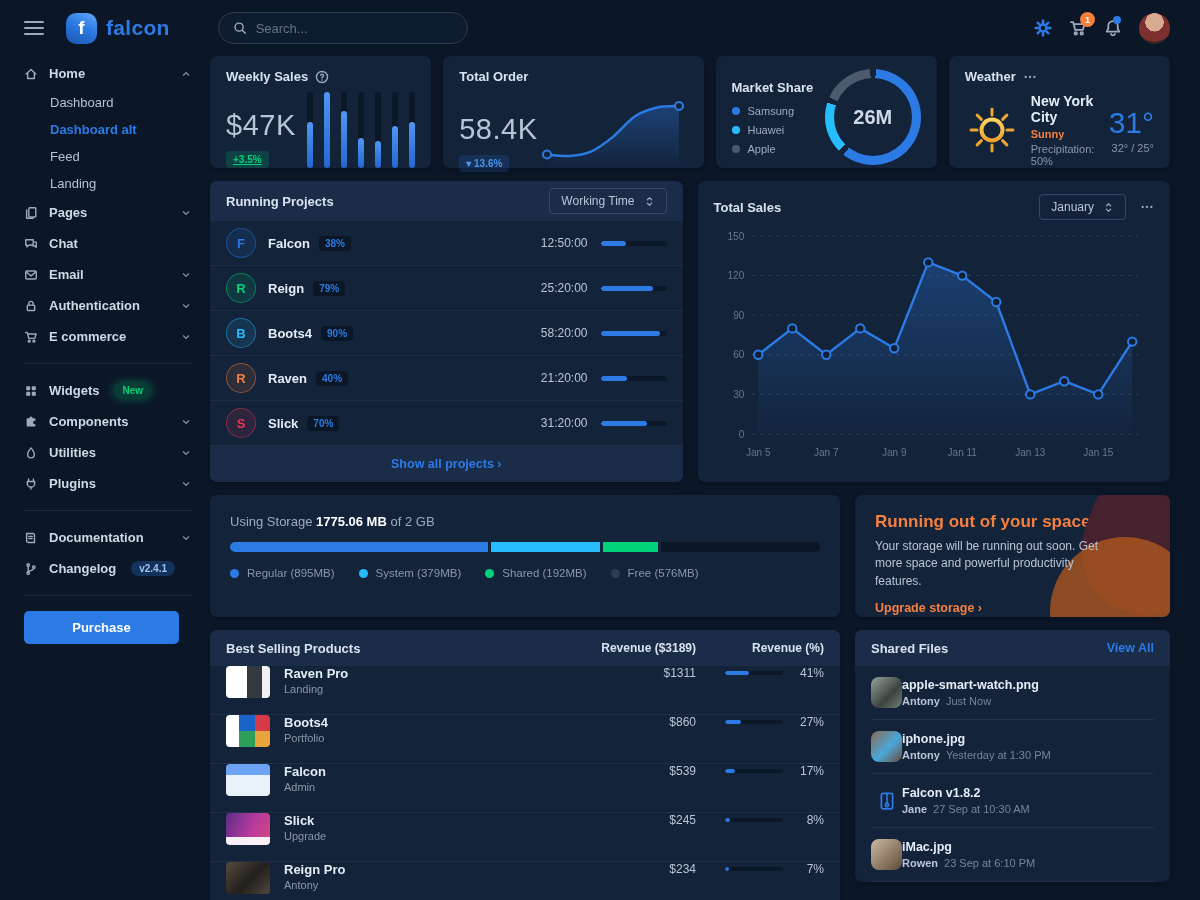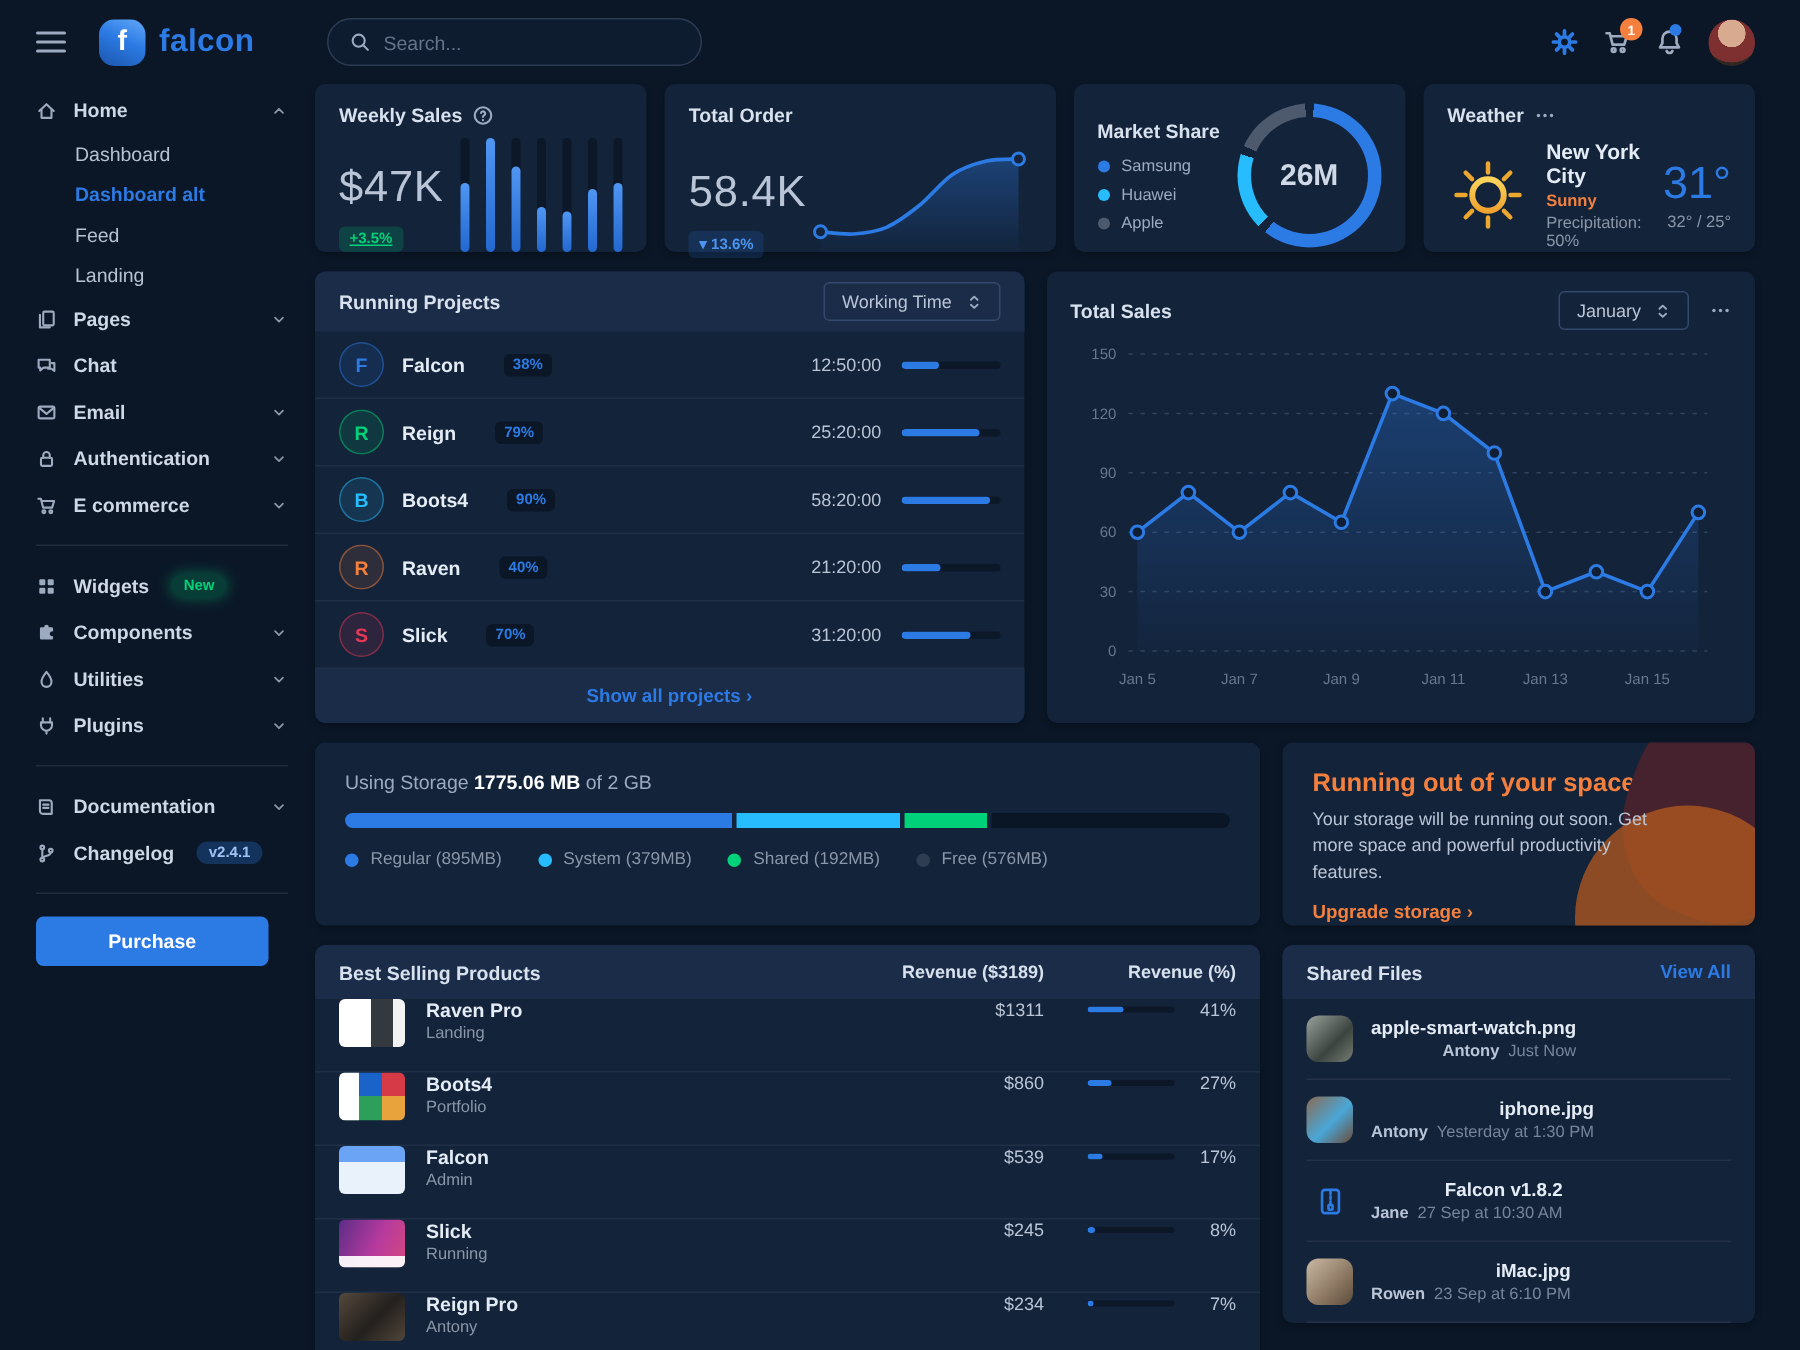--- a/index.html
+++ b/index.html
@@ -88,21 +88,21 @@
   .w-range { font-size:11px; color:#8a97a9; margin-top:2px; }
 
   .card-header { height:40px; display:flex; align-items:center; justify-content:space-between;
     background:#1b2c48; border-radius:7px 7px 0 0; padding:0 16px; }
   .select-box { display:flex; align-items:center; gap:9px; border:1px solid #33486b; border-radius:4px;
     padding:5px 11px; font-size:12px; color:#b9c5d6; background:transparent; cursor:pointer; }
   .rp-row { display:flex; align-items:center; height:45px; padding:0 16px; border-bottom:1px solid rgba(255,255,255,.06); }
   .rp-avatar { width:30px; height:30px; border-radius:50%; display:flex; align-items:center; justify-content:center;
     font-size:13px; font-weight:700; }
   .rp-name { margin-left:12px; font-size:13px; font-weight:700; color:#e4ecf5; }
-  .rp-pct { margin-left:26px; background:#0b1727; color:#2c7be5; font-size:10px; font-weight:700; padding:2px 6px; border-radius:4px; }
+  .rp-pct { margin-left:9px; background:#0b1727; color:#2c7be5; font-size:10px; font-weight:700; padding:2px 6px; border-radius:4px; }
   .rp-right { margin-left:auto; display:flex; align-items:center; gap:13px; }
   .rp-time { font-size:12px; color:#b9c5d6; }
   .prog { width:66px; height:5px; border-radius:3px; background:#0c1728; overflow:hidden; }
   .prog > div { height:100%; border-radius:3px; background:#2c7be5; }
   .card-footer { height:36px; background:#1b2c48; border-radius:0 0 7px 7px;
     display:flex; align-items:center; justify-content:center; }
   .link-blue { color:#2c7be5; font-size:12.5px; font-weight:600; cursor:pointer; text-decoration:none; }
 
   .ts-card { padding:13px 16px 4px; }
   .ts-head { display:flex; align-items:center; justify-content:space-between; }
@@ -142,21 +142,21 @@
   .bsp-pct { font-size:12px; color:#b9c5d6; width:32px; text-align:right; }
   .thumb-raven { background:linear-gradient(90deg,#ffffff 0 48%,#34383f 48% 82%,#f2f2f2 82%); }
   .thumb-boots4 { background:linear-gradient(90deg,#ffffff 0 30%,rgba(255,255,255,0) 30%),
     conic-gradient(from 0deg at 65% 50%, #d63a47 0 25%, #e8a33d 0 50%, #2e9e5b 0 75%, #1a63c9 0); }
   .thumb-falcon { background:linear-gradient(180deg,#6ba4f5 0 34%,#e9f1fb 34%); }
   .thumb-slick { background:linear-gradient(0deg,rgba(255,255,255,.92) 0 24%,rgba(255,255,255,0) 24%),
     linear-gradient(115deg,#5b2d86,#b63a9e 55%,#d6497f); }
   .thumb-reign { background:linear-gradient(135deg,#56493d,#23201d 55%,#51463a); }
 
   .sf-header { height:36px; }
-  .sf-item { display:flex; align-items:center; gap:12px; padding:11px 16px;text-align:right; }
+  .sf-item { display:flex; align-items:center; padding:11px 16px; }
   .sf-thumb { width:31px; height:31px; border-radius:8px; flex-shrink:0;
     display:flex; align-items:center; justify-content:center; }
   .sf-name { font-size:12.5px; font-weight:700; color:#e4ecf5; }
   .sf-sub { font-size:11px; margin-top:3px; }
   .sf-user { font-weight:700; color:#b9c5d6; }
   .sf-time { color:#76859a; margin-left:6px; }
   .sf-divider { height:1px; background:rgba(255,255,255,.07); margin:0 16px; }
   .thumb-watch { background:linear-gradient(135deg,#9aa29b,#3c4440 60%,#747d72); }
   .thumb-iphone { background:linear-gradient(135deg,#8a6a52,#4aa7d8 55%,#6b4a38); }
   .thumb-imac { background:linear-gradient(135deg,#cbb9a4,#8c7862 60%,#5b4a3c); }
@@ -767,21 +767,21 @@
         <div class="mini-prog">
                   <div style="width:17%"></div>
                 </div>
         <span class="bsp-pct">17%</span>
       </div>
             </div>
             <div class="bsp-row">
               <div class="bsp-thumb thumb-slick"></div>
       <div class="bsp-info">
         <div class="bsp-name">Slick</div>
-        <div class="bsp-cat">Running</div>
+        <div class="bsp-cat">Upgrade</div>
       </div>
       <div class="bsp-rev">$245</div>
       <div class="bsp-pct-grp">
         <div class="mini-prog">
                   <div style="width:8%"></div>
                 </div>
         <span class="bsp-pct">8%</span>
       </div>
             </div>
             <div class="bsp-row">

